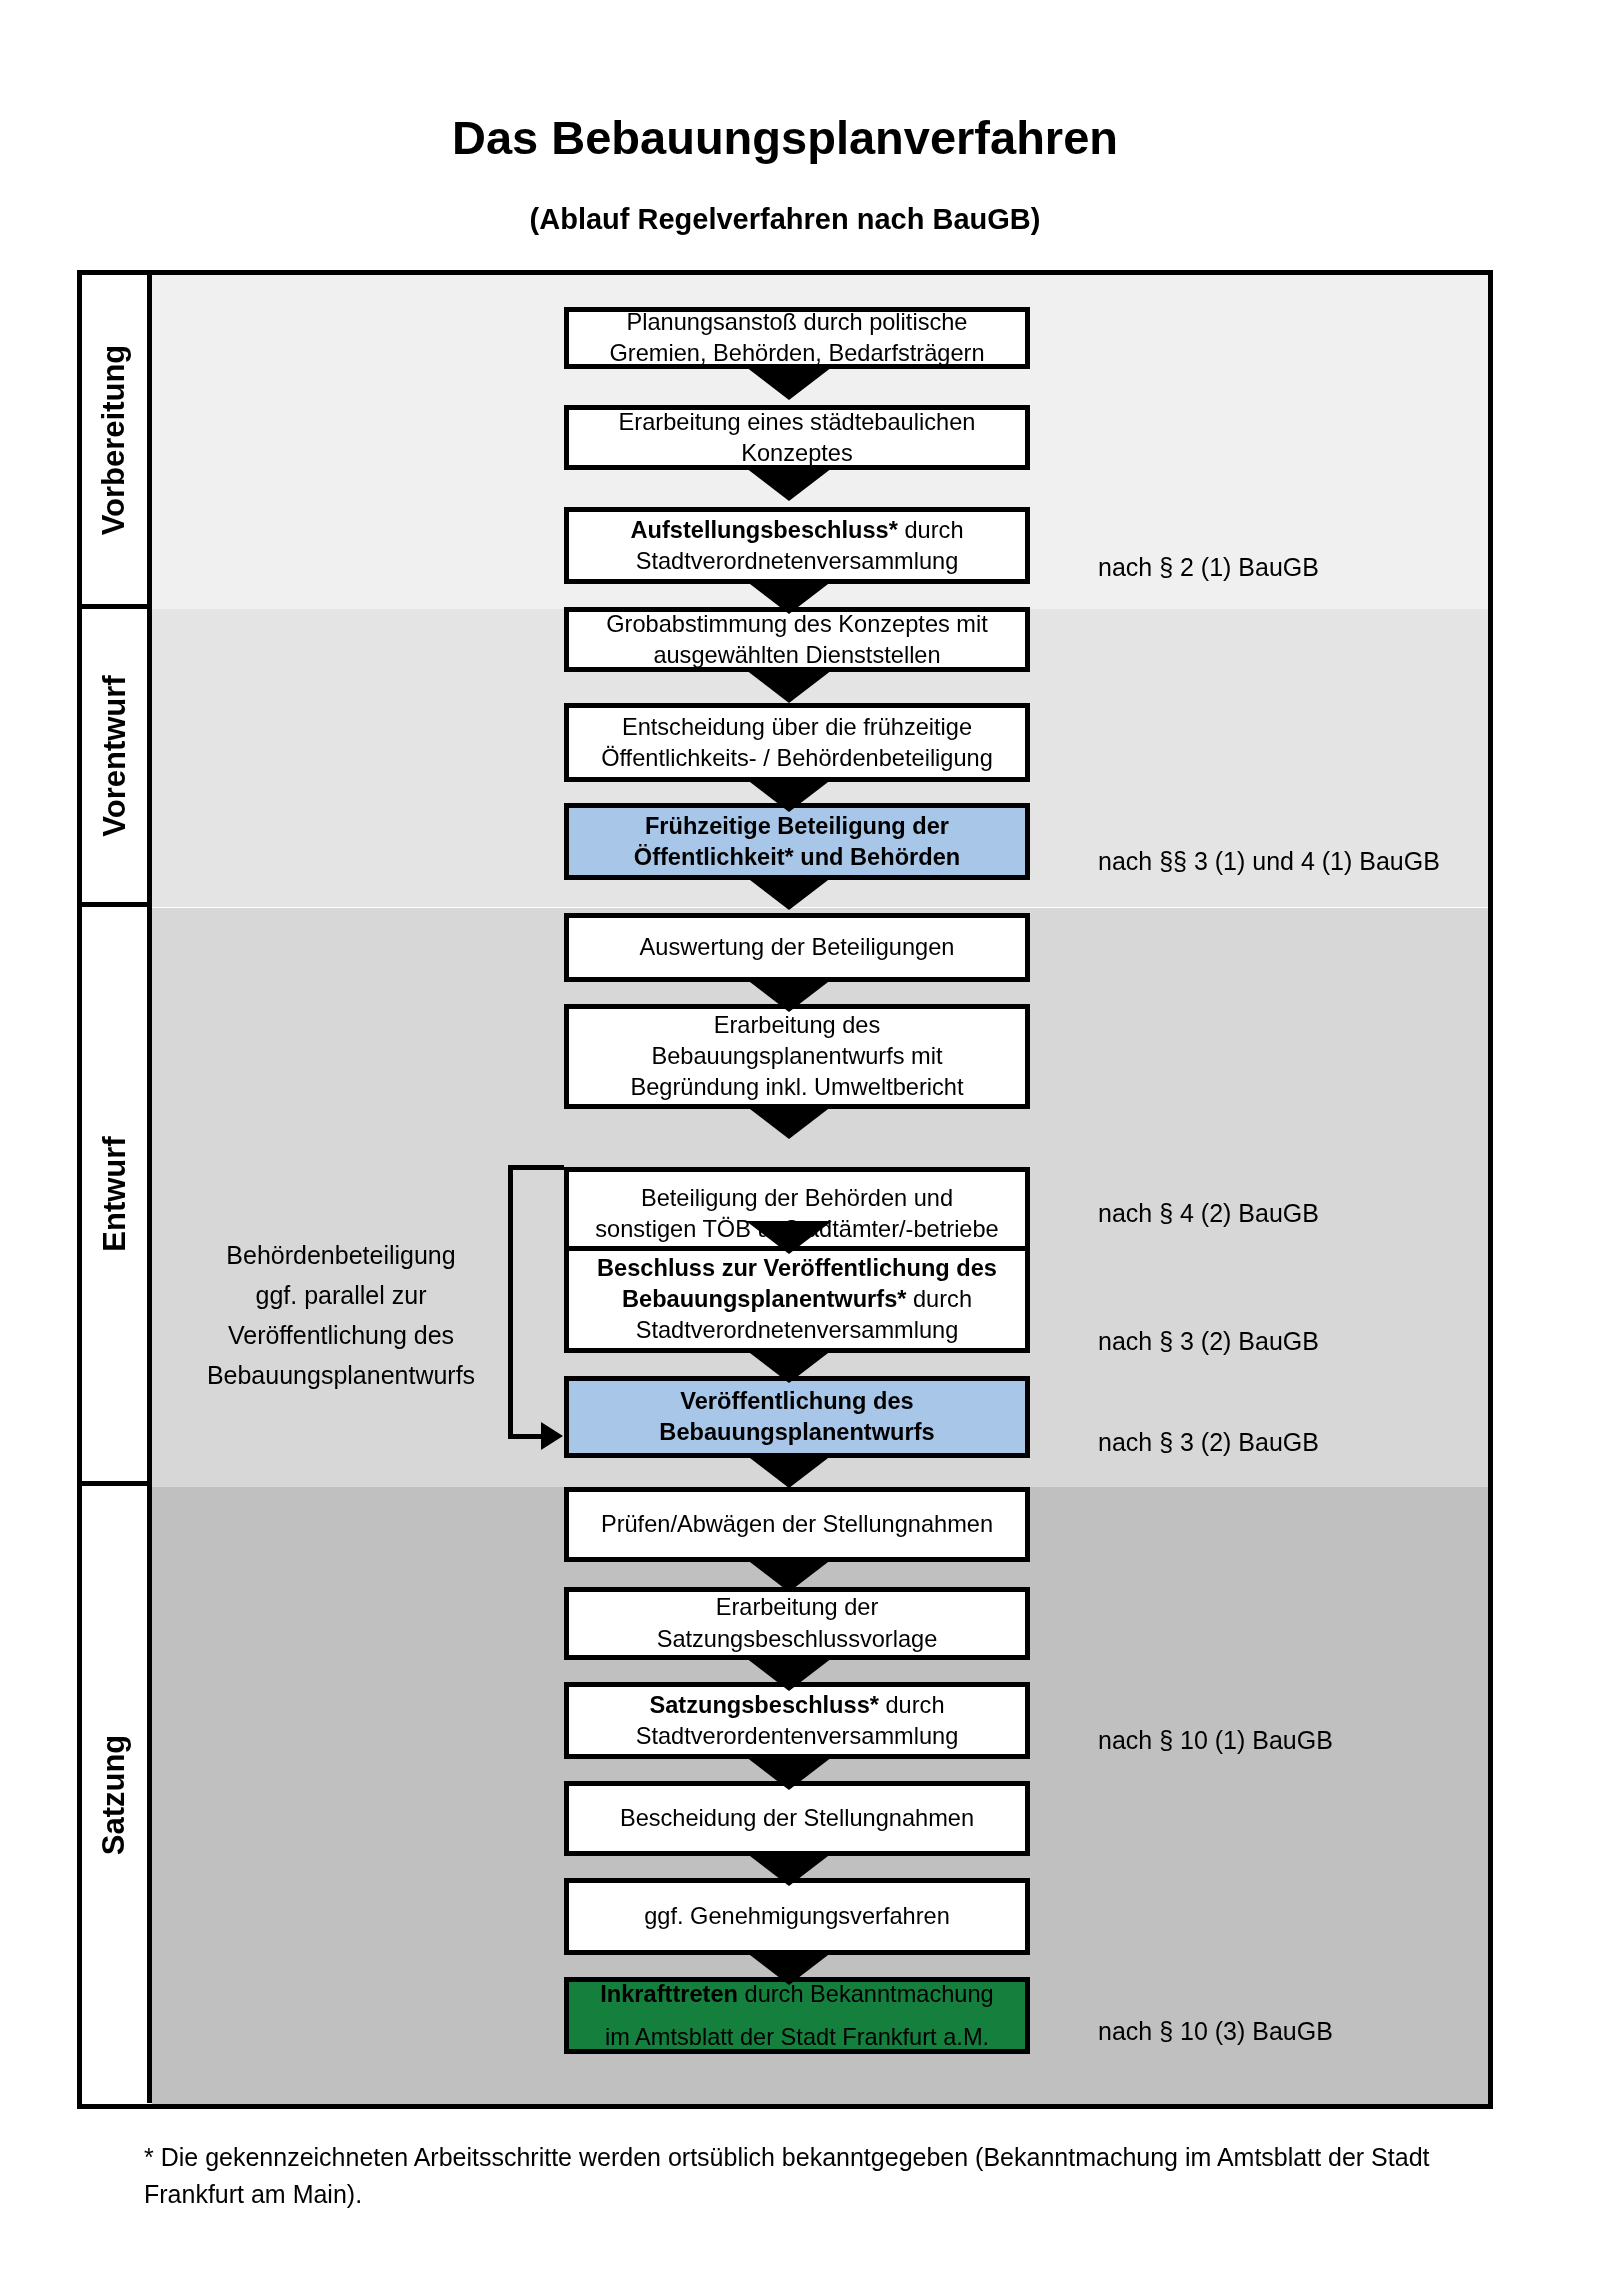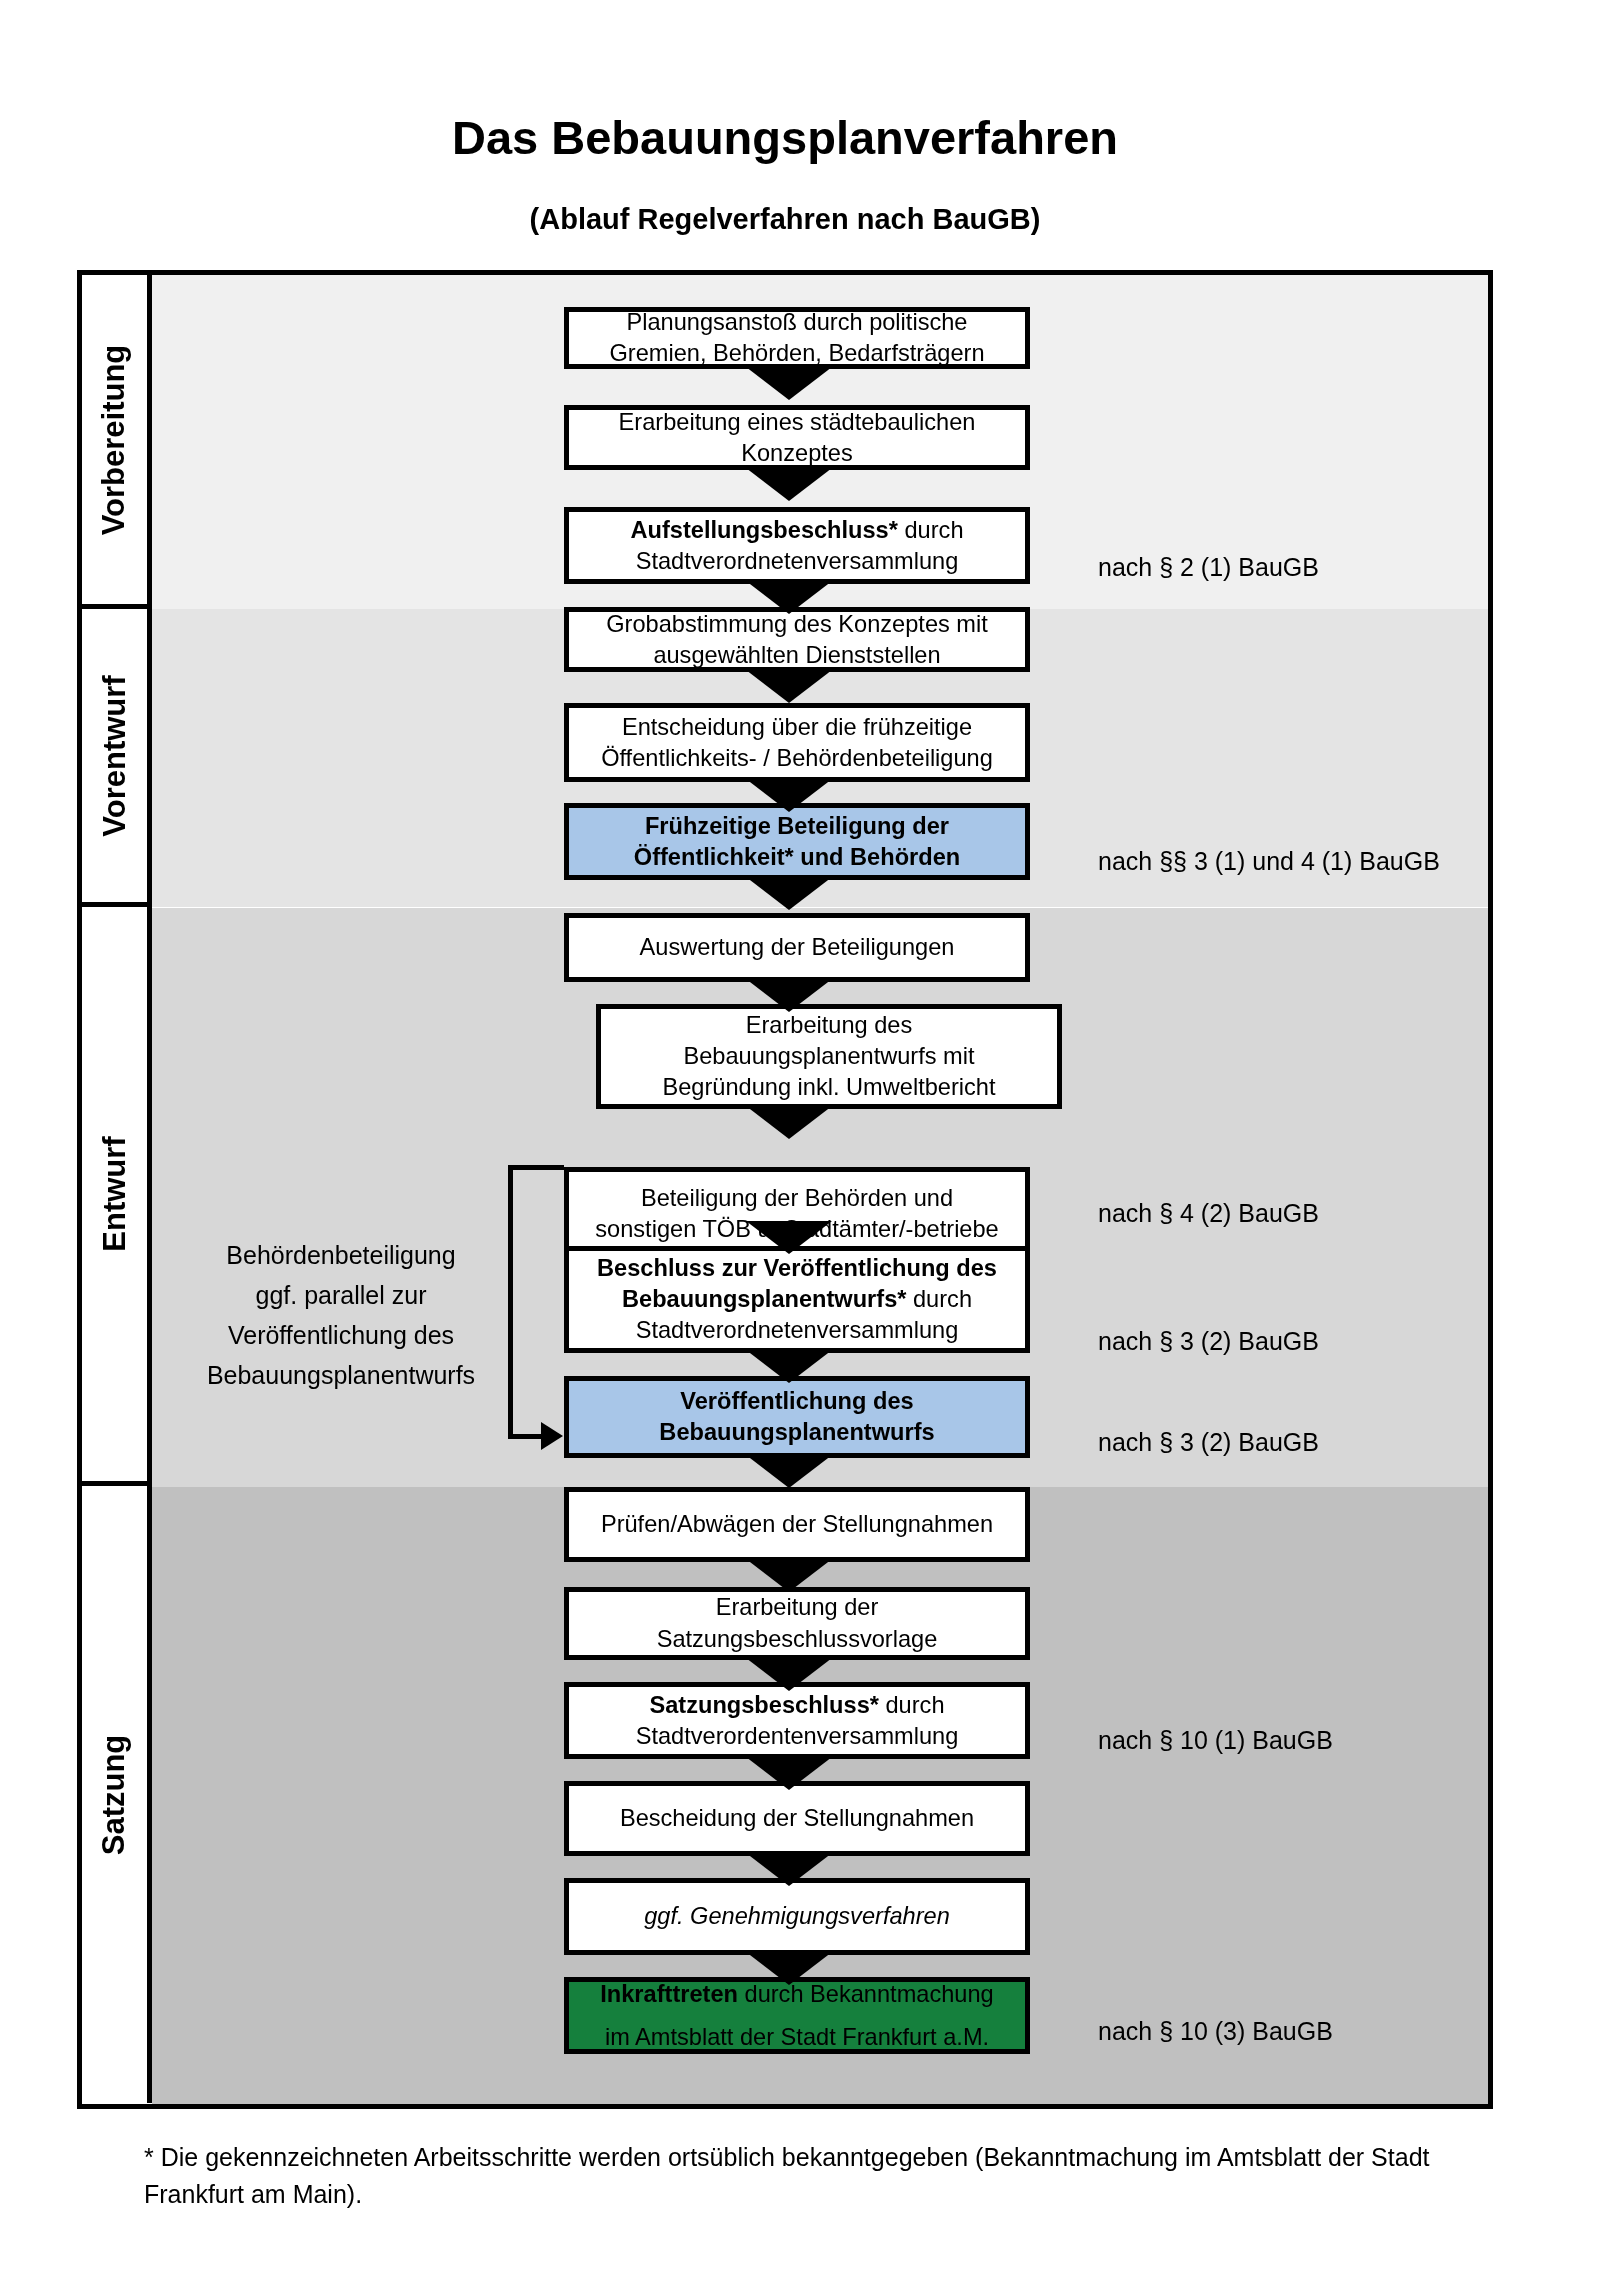--- a/index.html
+++ b/index.html
@@ -105,21 +105,21 @@
     <div class="step" style="top: 528px; height: 77px; background: rgb(168, 198, 232);">
       <div class="ln"><span class="b">Frühzeitige Beteiligung der</span></div>
       <div class="ln"><span class="b">Öffentlichkeit* und Behörden</span></div>
     </div>
     <div class="ann" style="top: 571px;">nach §§ 3 (1) und 4 (1) BauGB</div>
     <div class="flow-arrow" style="top: 602px;"></div>
     <div class="step" style="top: 638px; height: 69px;">
       <div class="ln"><span>Auswertung der Beteiligungen</span></div>
     </div>
     <div class="flow-arrow" style="top: 704px;"></div>
-    <div class="step" style="top: 729px; height: 105px; margin-left: 32px;">
+    <div class="step" style="top: 729px; height: 105px;">
       <div class="ln"><span>Erarbeitung des</span></div>
       <div class="ln"><span>Bebauungsplanentwurfs mit</span></div>
       <div class="ln"><span>Begründung inkl. Umweltbericht</span></div>
     </div>
     <div class="flow-arrow" style="top: 831px;"></div>
     <div class="step" style="top: 892px; height: 94px;">
       <div class="ln"><span>Beteiligung der Behörden und</span></div>
       <div class="ln"><span>sonstigen TÖB u. Stadtämter/-betriebe</span></div>
     </div>
     <div class="ann" style="top: 923px;">nach § 4 (2) BauGB</div>
@@ -149,21 +149,21 @@
     <div class="step" style="top: 1407px; height: 77px;">
       <div class="ln"><span class="b">Satzungsbeschluss*</span><span> durch</span></div>
       <div class="ln"><span>Stadtverordentenversammlung</span></div>
     </div>
     <div class="ann" style="top: 1450px;">nach § 10 (1) BauGB</div>
     <div class="flow-arrow" style="top: 1482px;"></div>
     <div class="step" style="top: 1506px; height: 75px;">
       <div class="ln"><span>Bescheidung der Stellungnahmen</span></div>
     </div>
     <div class="flow-arrow" style="top: 1578px;"></div>
-    <div class="step" style="top: 1603px; height: 77px; font-style: italic;">
+    <div class="step" style="top: 1603px; height: 77px;">
       <div class="ln"><span>ggf. Genehmigungsverfahren</span></div>
     </div>
     <div class="flow-arrow" style="top: 1677px;"></div>
     <div class="step" style="top: 1702px; height: 77px; background: #15803d; gap: 12px;">
       <div class="ln"><span class="b">Inkrafttreten</span><span> durch Bekanntmachung</span></div>
       <div class="ln"><span>im Amtsblatt der Stadt Frankfurt a.M.</span></div>
     </div>
     <div class="ann" style="top: 1741px;">nach § 10 (3) BauGB</div>
     <div class="side-note" style="top: 960px;">
       <div>Behördenbeteiligung</div>

